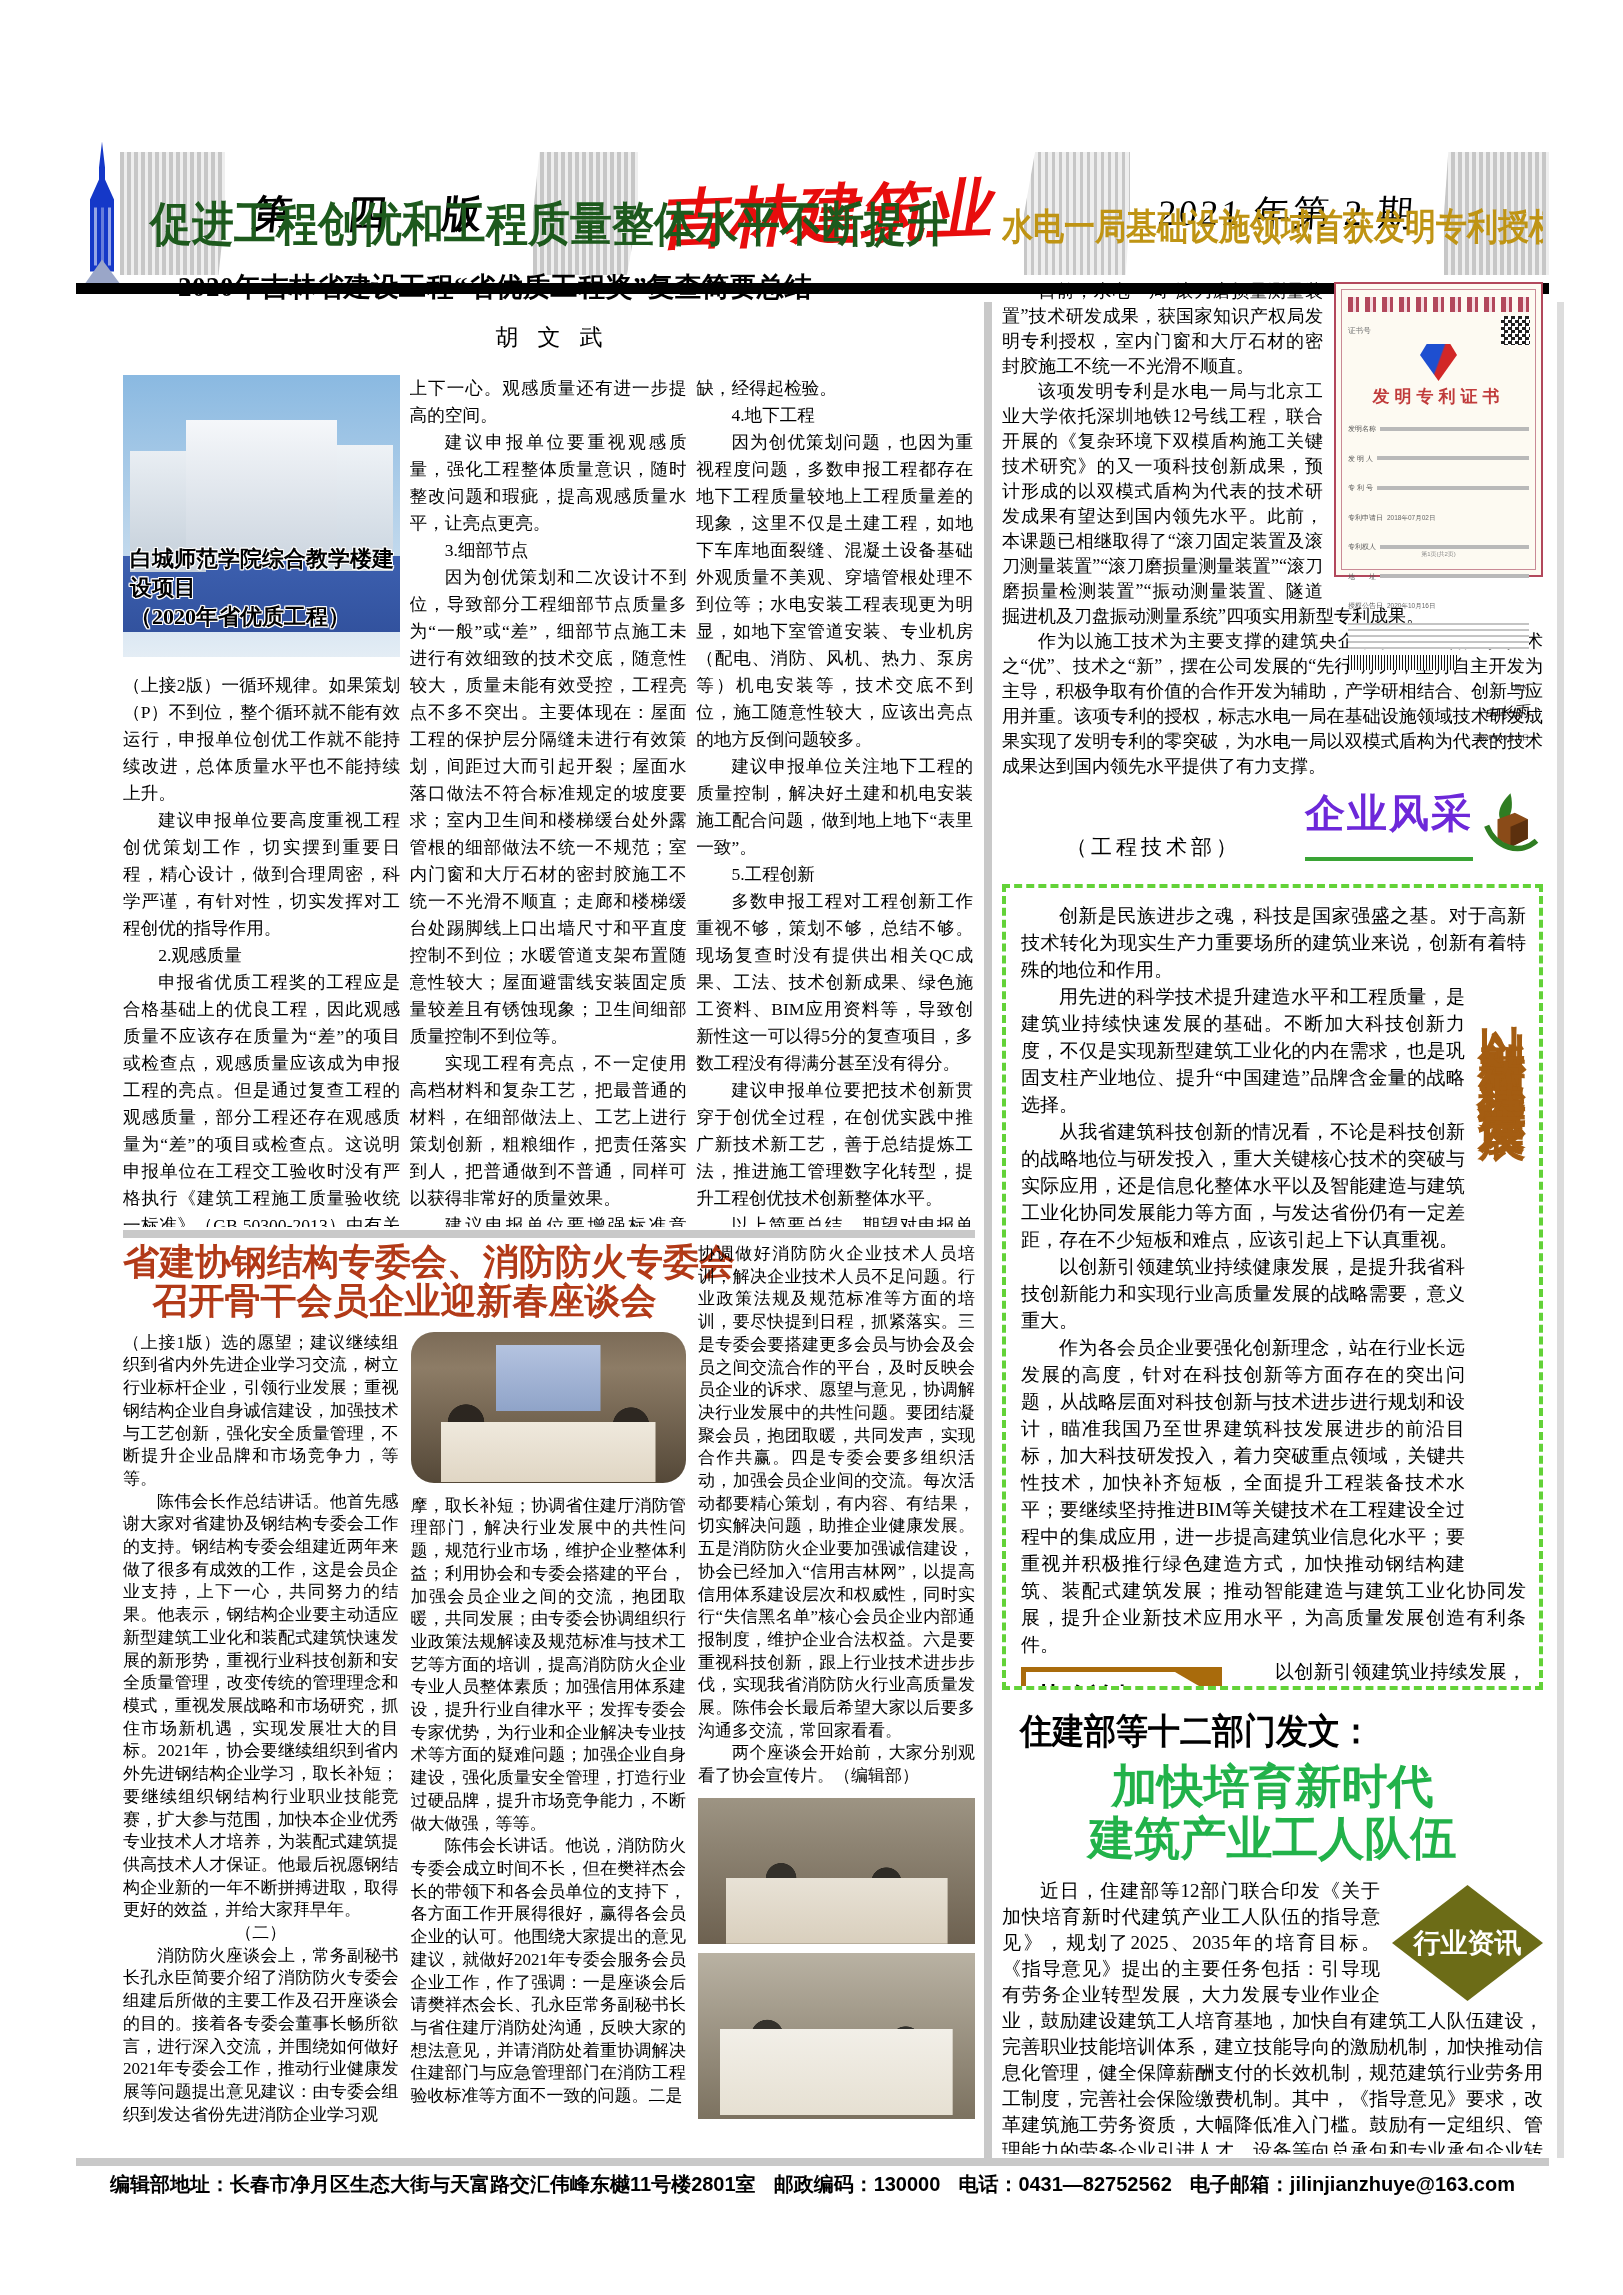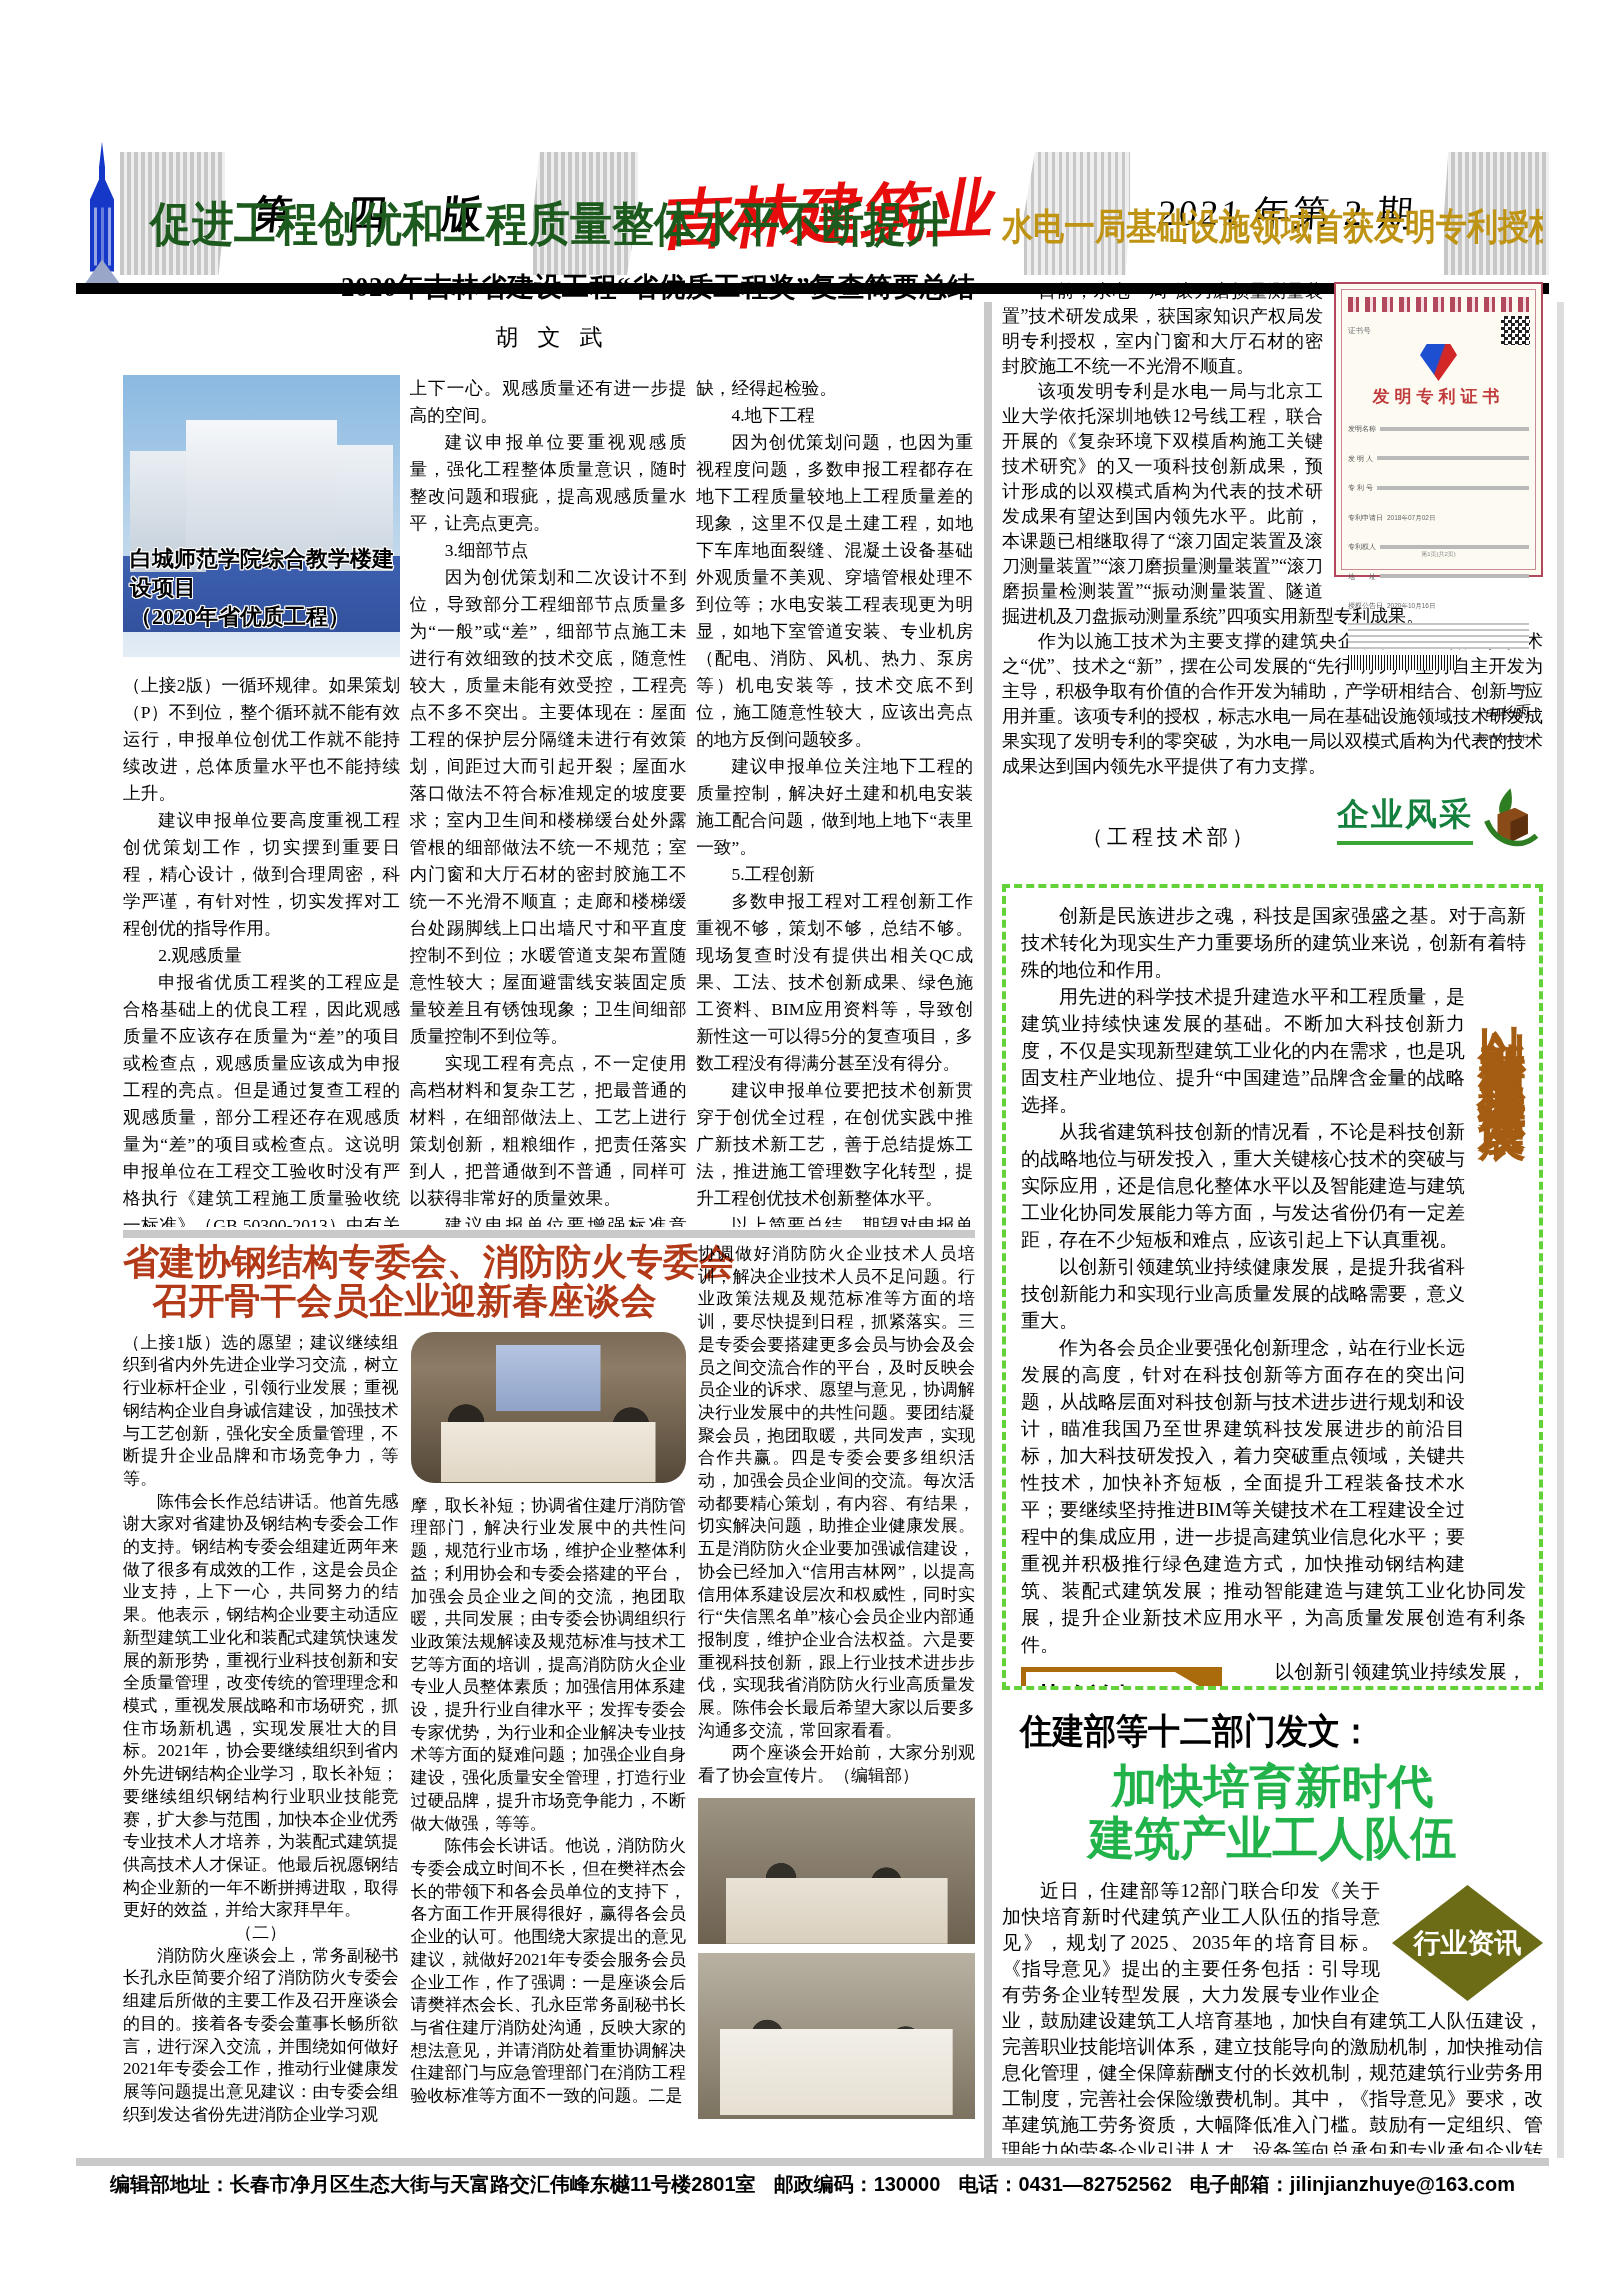--- a/index.html
+++ b/index.html
@@ -22,21 +22,21 @@
   
   .p { text-align:justify; text-indent:2em; }
   .cont { text-indent:0; }
   .center { text-align:center; text-indent:0; }
   .graybar-h { position:absolute; background:#c9c9c9; }
   .graybar-v { position:absolute; background:#c9c9c9; }
 
   
   .a1 { position:absolute; left:123px; top:200px; width:852px; height:1027px; overflow:hidden; }
   .a1 h1 { font-family:"Liberation Sans",sans-serif; font-weight:900; font-size:42px; color:#1d5a1d; text-align:center; line-height:1.05; transform:scaleY(1.12); transform-origin:top; white-space:nowrap; }
-  .a1 .sub { margin-top:25px; font-size:27px; font-weight:bold; text-align:right; letter-spacing:0.5px; }
+  .a1 .sub { margin-top:25px; font-size:27px; font-weight:bold; text-align:left; letter-spacing:0.5px; }
   .a1 .author { margin-top:17px; font-size:23px; text-align:center; letter-spacing:19px; text-indent:19px; }
   .a1cols { margin-top:22px; display:flex; gap:9.6px; height:876px; overflow:hidden; }
   .a1col { width:277px; font-size:17.6px; line-height:27px; overflow:hidden; }
 
   .photo { position:relative;text-decoration:underline; }
   .photo-building { height:282px; margin-bottom:15px;
      background-image:
        linear-gradient(#f5f7fa,#cdd6e0),
        linear-gradient(#e9eef3,#c3ced9),
        linear-gradient(#eef2f6,#c9d4df),
@@ -107,21 +107,21 @@
   .cert-bar { height:15px; margin-top:6px; background:repeating-linear-gradient(90deg,#111 0 1.5px,#fff 1.5px 3px,#111 3px 4px,#fff 4px 6px); width:60%; }
   .cert-sig { display:flex; justify-content:space-between; align-items:flex-end; margin-top:5px;flex-direction:column; }
   .cert-sig .who { font-size:7.6px; }
   .cert-sig .name { font-size:15px; font-style:italic; transform:rotate(-6deg); }
   .cert-sig .date { font-size:7px; }
   .cert-page { position:absolute; bottom:2px; left:0; right:0; text-align:center; font-size:6px; color:#888; }
 
   .r1tail { display:flex; align-items:flex-end; margin-top:7px; }
   .r1attr { flex:1; text-align:center; font-size:21px; letter-spacing:4px; }
   .qyfc { display:flex; align-items:center; gap:5px; }
-  .qyfc .t { font-family:"Liberation Sans",sans-serif; font-weight:900; font-size:32px; color:#15803d; border-bottom:4px solid #3aa435; padding-bottom:4px; letter-spacing:2px; }
+  .qyfc .t { font-family:"Liberation Sans",sans-serif; font-weight:900; font-size:40px; color:#6d28d9; border-bottom:4px solid #3aa435; padding-bottom:16px; letter-spacing:2px; }
   .qyfc svg { width:65px; height:65px; }
 
   .r2 { position:absolute; left:1002px; top:884px; width:541px; height:806px; border:4.5px dashed #63d238; padding:14px 13px 10px 15px; overflow:hidden; font-size:19px; line-height:27px; }
   .vtitle { float:right; writing-mode:vertical-rl; text-orientation:upright; font-family:"Liberation Sans",sans-serif; font-weight:900; font-size:48px; color:#a45d12; line-height:1.0; letter-spacing:7px; margin:4px 0 7px 13px; height:574px; }
   .xhlt { float:left; width:201px; height:59px; background:#a96b0c; padding:5px; margin:9px 15px 4px 0; }
   .xhlt .arrow { width:100%; height:100%; background:#fff; clip-path:polygon(0 0,78% 0,100% 50%,78% 100%,0 100%); display:flex; align-items:center; padding-left:13px; }
   .xhlt .arrow span { font-family:"Liberation Sans",sans-serif; font-weight:900; font-size:25px; letter-spacing:1px; }
 
   .r3 { position:absolute; left:1002px; top:1708px; width:541px; height:446px; overflow:hidden; }
   .r3 .kicker { font-family:"Liberation Sans",sans-serif; font-weight:900; font-size:32px; margin-left:18px; transform:scaleY(1.1); transform-origin:left top; }

